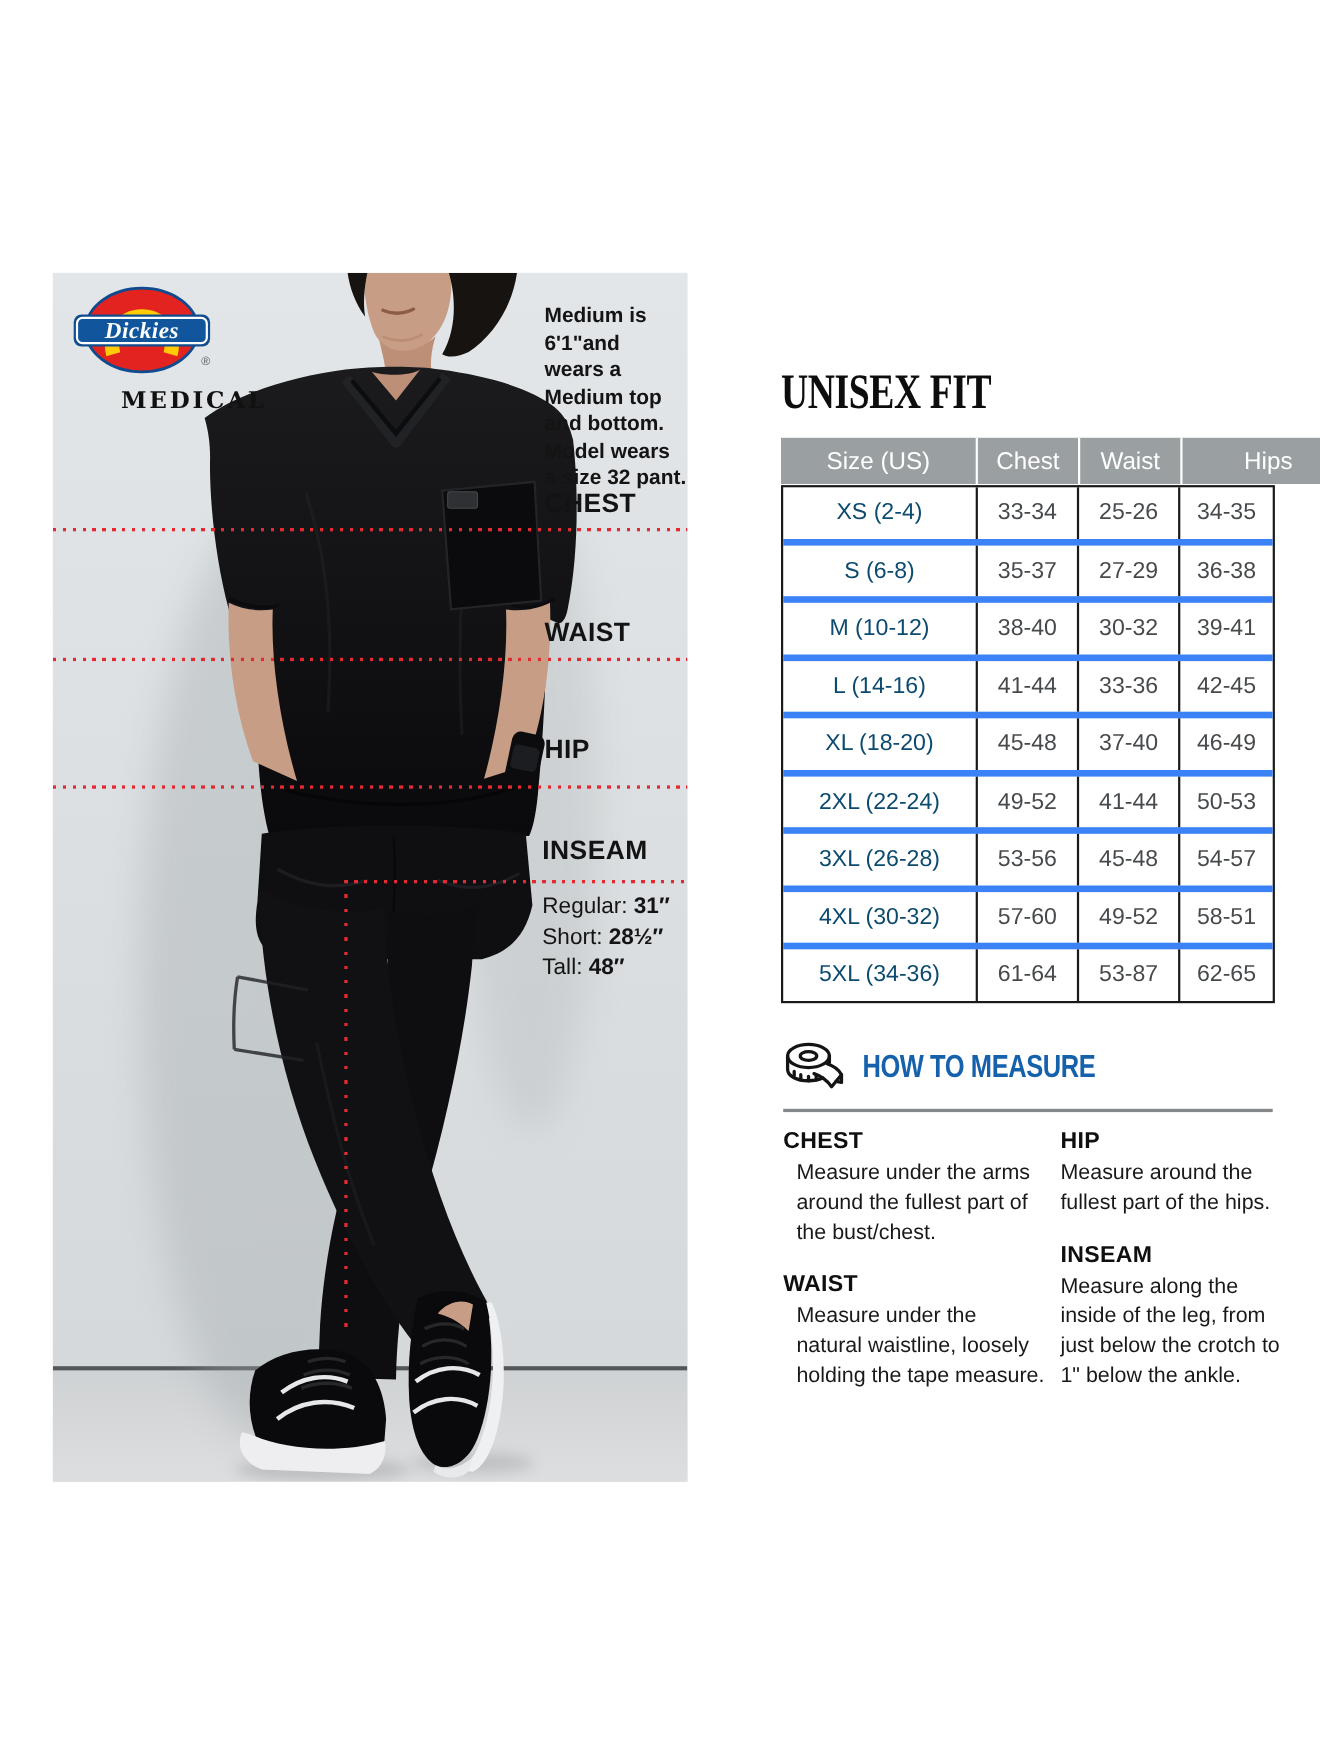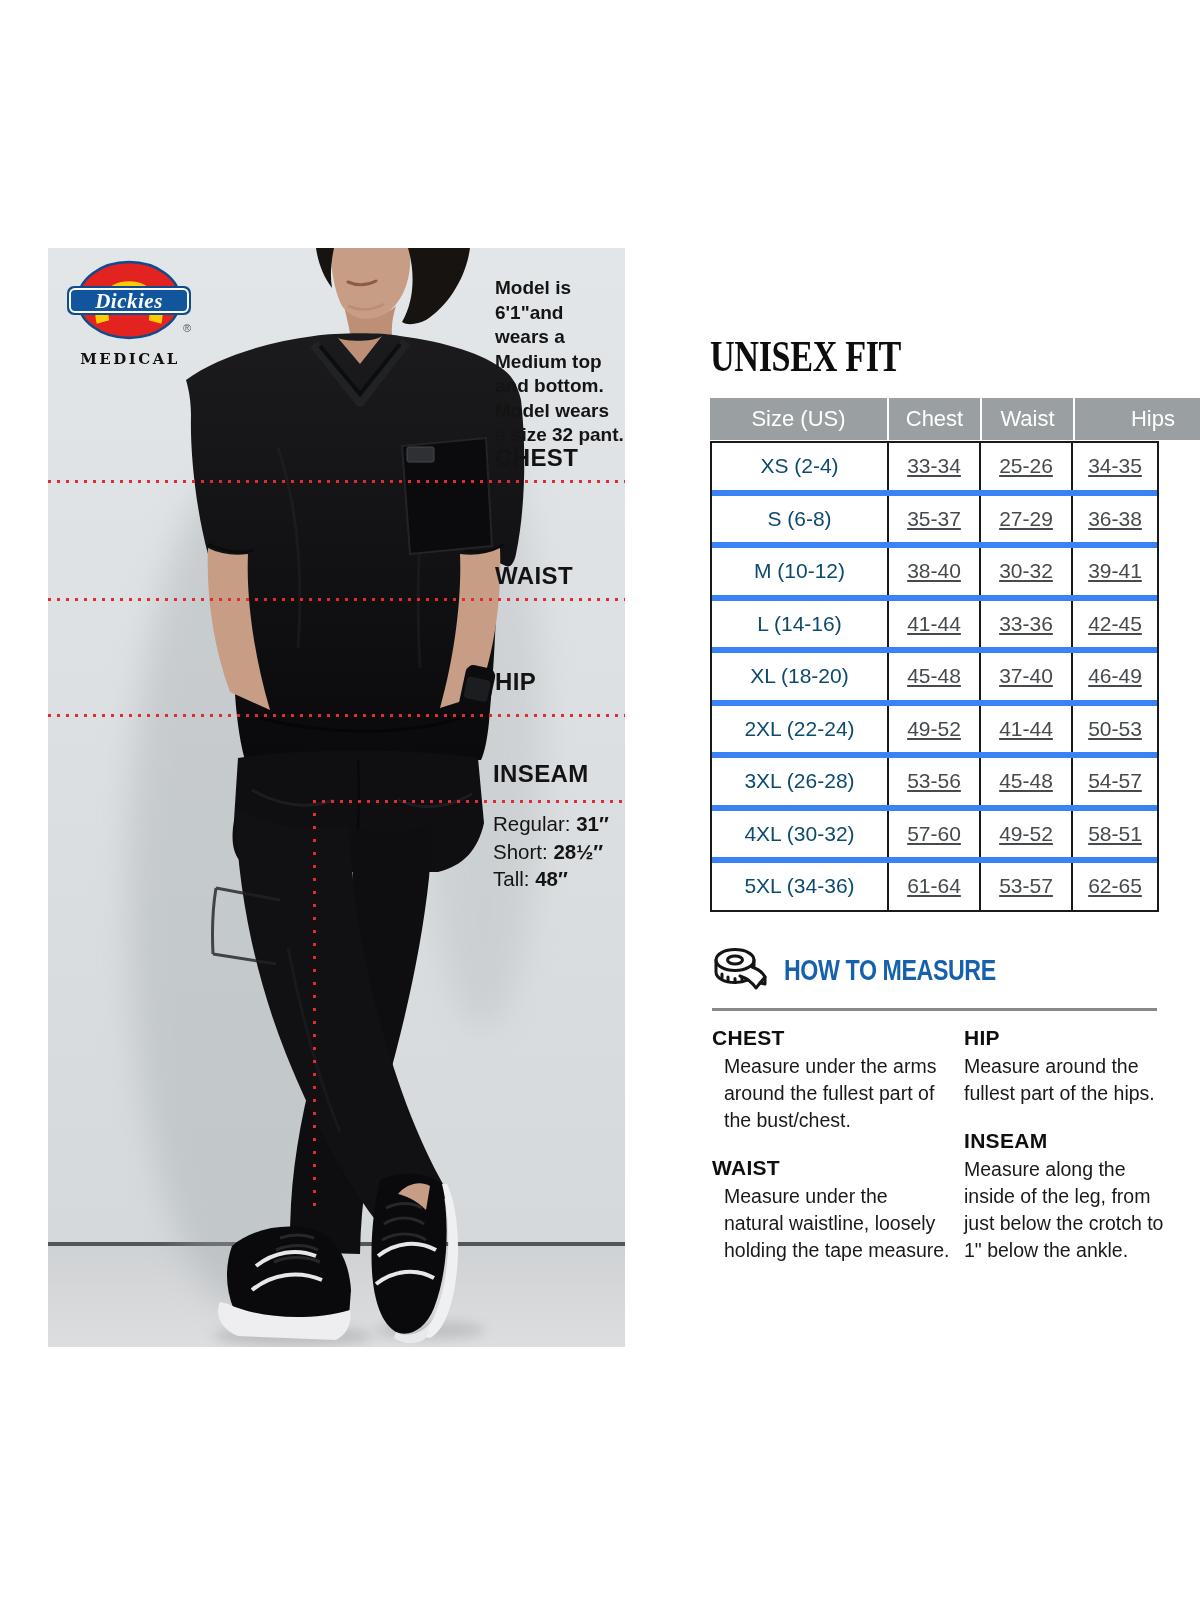--- a/index.html
+++ b/index.html
@@ -27,21 +27,21 @@
   }
   .model-note {
     position:absolute; left:447px; top:28px; width:140px;
     font-weight:bold; font-size:19px; line-height:24.5px; color:#141414;
   }
   .inseam-vals { position:absolute; left:445px; top:562px; font-size:20.5px; line-height:27.5px; color:#141414; }
   .inseam-vals .val { font-weight:bold; }
   .logo-wrap { position:absolute; left:18px; top:12px; width:128px; text-align:center; }
   .medical {
     margin-top:2px; font-family:"DejaVu Serif", serif; font-weight:bold;
-    font-size:15px; letter-spacing:2.5px; color:#111;
+    font-size:21px; letter-spacing:2.5px; color:#111;margin-left:44px;
   }
   
   .unisex-title {
     position:absolute; left:710px; top:330px; font-size:45px; font-weight:bold; color:#0d0d0d;
     white-space:nowrap;
     font-family:Liberation Serif, serif;
   }
   .condensed { display:inline-block; transform:scaleX(0.76); transform-origin:0 50%; letter-spacing:-0.5px; }
   .sizetable-header {
     position:absolute; left:710px; top:398px; width:521px; height:42px;
@@ -55,21 +55,21 @@
   .sizetable-body {
     position:absolute; left:710px; top:441px; width:449px;
     border:2px solid #1a1a1a; box-sizing:border-box; background:#fff;
   }
   .srow { display:grid; grid-template-columns:175px 92px 92px 1fr; }
   .srow + .srow { border-top:6px solid #3b82f6; }
   .srow .cell {
     height:46.5px; display:flex; align-items:center; justify-content:center;
     font-size:21px; color:#474a4c; box-sizing:border-box;
   }
-  .srow .cell + .cell { border-left:2px solid #1a1a1a;text-decoration:underline; }
+  .srow .cell + .cell { border-left:2px solid #1a1a1a; }
   .srow .cell.size { color:#0c4a6e; }
   .htm-row {
     position:absolute; left:712px; top:946px; display:flex; align-items:center; gap:14px;
   }
   .htm-title { font-size:29px; font-weight:bold; color:#1661ab; white-space:nowrap; }
   .divider { position:absolute; left:712px; top:1008px; width:445px; height:3px; background:#85898b; }
   .instructions {
     position:absolute; left:712px; top:1026px; width:460px;
     display:grid; grid-template-columns:252px 1fr; column-gap:0;
   }
@@ -187,21 +187,21 @@
         </g>
         <rect x="1" y="26" width="124" height="29" rx="7" fill="#0f4c8f"></rect>
         <rect x="4" y="29" width="118" height="23" rx="5" fill="#11559c" stroke="#ffffff" stroke-width="2"></rect>
         <text x="63" y="47.5" text-anchor="middle" fill="#ffffff" font-family="Liberation Serif, serif" font-style="italic" font-weight="bold" font-size="21" letter-spacing="0.5">Dickies</text>
         <text x="117" y="72" font-size="11" fill="#55585a">®</text>
       </svg>
       <div class="medical">MEDICAL</div>
     </div>
 
     <div class="model-note">
-      <div>Model is</div>
+      <div>Medium is</div>
       <div>6'1"and</div>
       <div>wears a</div>
       <div>Medium top</div>
       <div>and bottom.</div>
       <div>Model wears</div>
       <div>a size 32 pant.</div>
     </div>
 
     <div class="ph-label" style="left:447px; top:196px;">CHEST</div>
     <div class="dotline-h" style="left:0; width:577px; top:232px;"></div>
@@ -279,21 +279,21 @@
     </div>
     <div class="srow">
       <div class="cell size">4XL (30-32)</div>
       <div class="cell">57-60</div>
       <div class="cell">49-52</div>
       <div class="cell">58-51</div>
     </div>
     <div class="srow">
       <div class="cell size">5XL (34-36)</div>
       <div class="cell">61-64</div>
-      <div class="cell">53-57</div>
+      <div class="cell">53-87</div>
       <div class="cell">62-65</div>
     </div>
   </div>
 
   <div class="htm-row">
     <svg width="58" height="48" viewBox="0 0 58 48">
       <g fill="none" stroke="#141414" stroke-width="3" stroke-linejoin="round" stroke-linecap="round">
         <ellipse cx="23" cy="14" rx="19" ry="10.5" fill="#ffffff"></ellipse>
         <ellipse cx="23" cy="14" rx="7.5" ry="4" fill="#ffffff"></ellipse>
         <path d="M4,14 L4,26 C4,32 12,36.5 23,36.5 C28,36.5 32.5,35.6 36,34"></path>

